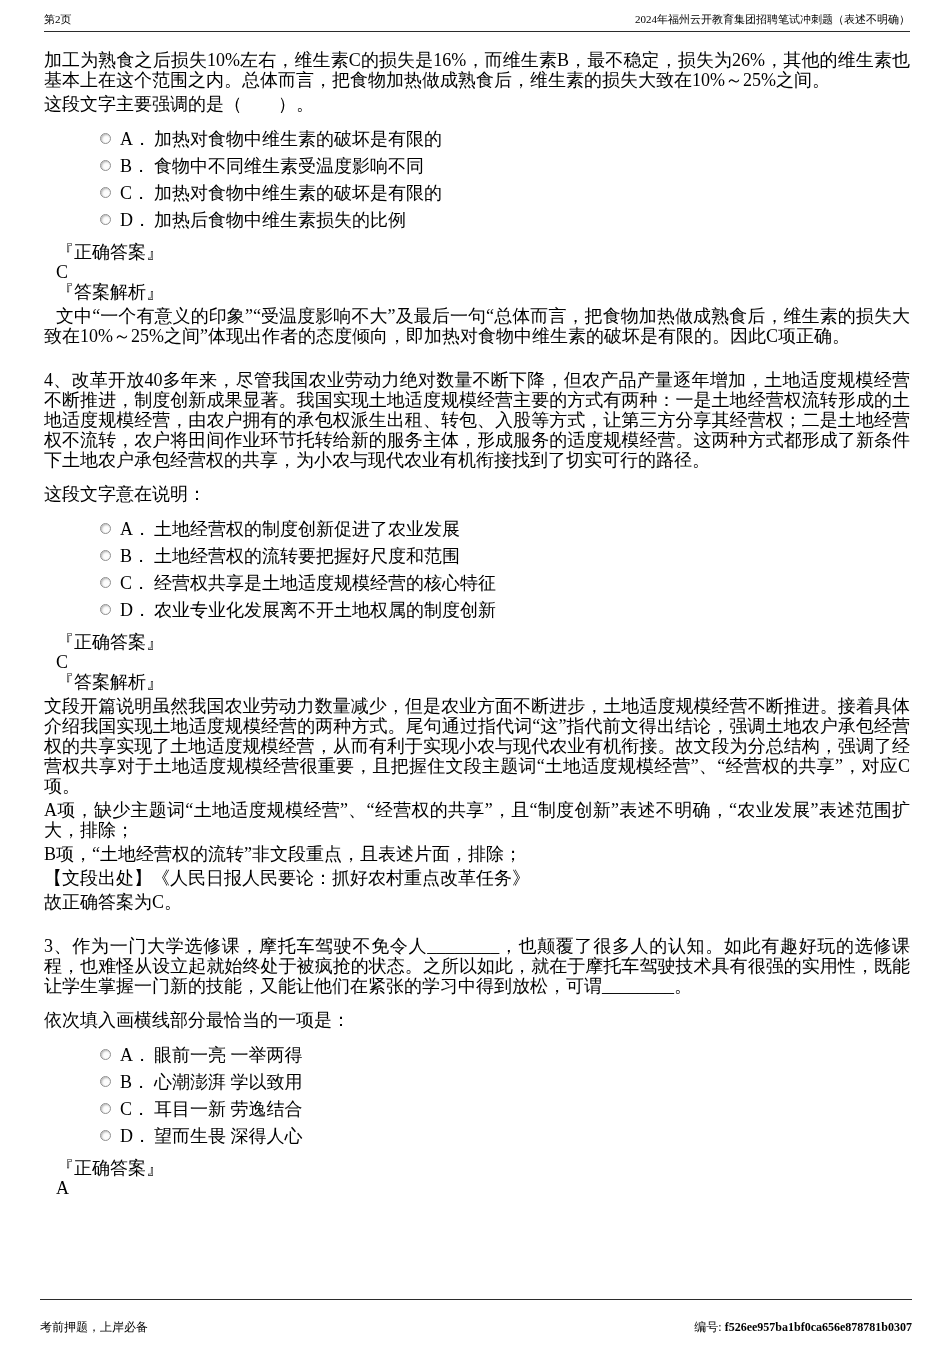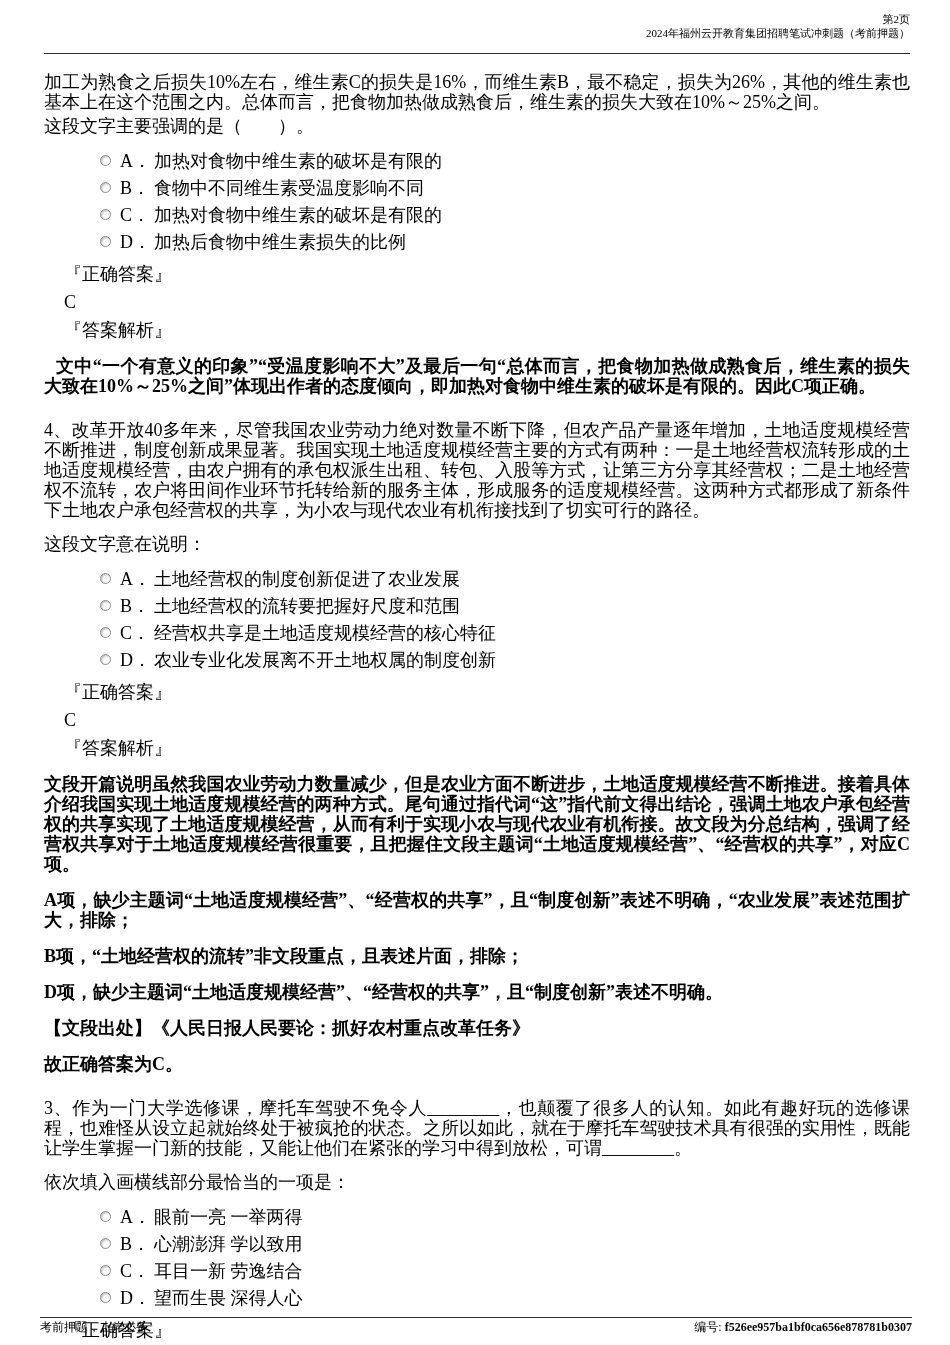--- a/index.html
+++ b/index.html
@@ -12,23 +12,22 @@
   .page {
     position: relative;
     width: 950px; height: 1345px;
     background: #fff;
     padding: 12px 40px 0 44px;
     overflow: hidden;
   }
   .page-header {
     display: flex; justify-content: space-between; align-items: flex-end;
     font-size: 11px; line-height: 14px;
-    padding-bottom: 13px;
+    padding-bottom: 5px;
     border-bottom: 1px solid #2b2b2b;
-    flex-direction: column;
   }
   .content { padding-top: 18px; font-size: 18px; line-height: 20px; }
   .question { margin-bottom: 4px; }
   .question + .question { margin-top: 24px; }
   .passage { text-align: justify; }
   .stem { margin-top: 14px; }
   .stem.tight { margin-top: 4px; }
   .options { margin-top: 14px; margin-bottom: 4px; }
   .option {
     display: flex; align-items: center;
@@ -37,40 +36,40 @@
   }
   .radio {
     width: 11px; height: 11px; flex: 0 0 auto;
     border: 1px solid #8f8f8f; border-radius: 50%;
     background: #fdfdfd;
     box-shadow: inset 1px 1px 2px rgba(0,0,0,0.28);
     margin-right: 9px;
   }
   .opt-label { display: inline-block; width: 34px; }
   .answer-block { padding-left: 12px; margin-top: 12px; }
-  .answer-block p { margin: 8px; }
-  .analysis p { margin-top: 16px; text-align: justify; font-weight: bold; }
+  .answer-block p { margin: 0; }
+  .analysis p { margin-top: 4px; text-align: justify; }
   .analysis p.first-indent { text-indent: 12px; }
   .page-footer {
     position: absolute; left: 40px; right: 38px; bottom: 10px;
     border-top: 1px solid #2b2b2b;
-    padding-top: 2px;
+    padding-top: 20px;
     display: flex; justify-content: space-between; align-items: flex-start;
     font-size: 12px; line-height: 15px;
   }
   .footer-code { font-weight: 700; }
 </style>
 </head>
 <body>
 
 <div class="page">
 
   <div class="page-header">
     <span>第2页</span>
-    <span>2024年福州云开教育集团招聘笔试冲刺题（考前押题）</span>
+    <span>2024年福州云开教育集团招聘笔试冲刺题（表述不明确）</span>
   </div>
 
   <div class="content">
 
     <section class="question">
       <p class="passage">加工为熟食之后损失10%左右，维生素C的损失是16%，而维生素B，最不稳定，损失为26%，其他的维生素也基本上在这个范围之内。总体而言，把食物加热做成熟食后，维生素的损失大致在10%～25%之间。</p>
       <p class="stem tight">这段文字主要强调的是（　　）。</p>
       <div class="options">
         <div class="option">
           <span class="radio"></span>
@@ -130,21 +129,20 @@
       </div>
       <div class="answer-block">
         <p>『正确答案』</p>
         <p>C</p>
         <p>『答案解析』</p>
       </div>
       <div class="analysis">
         <p>文段开篇说明虽然我国农业劳动力数量减少，但是农业方面不断进步，土地适度规模经营不断推进。接着具体介绍我国实现土地适度规模经营的两种方式。尾句通过指代词“这”指代前文得出结论，强调土地农户承包经营权的共享实现了土地适度规模经营，从而有利于实现小农与现代农业有机衔接。故文段为分总结构，强调了经营权共享对于土地适度规模经营很重要，且把握住文段主题词“土地适度规模经营”、“经营权的共享”，对应C项。</p>
         <p>A项，缺少主题词“土地适度规模经营”、“经营权的共享”，且“制度创新”表述不明确，“农业发展”表述范围扩大，排除；</p>
         <p>B项，“土地经营权的流转”非文段重点，且表述片面，排除；</p>
-        <p>D项，缺少主题词“土地适度规模经营”、“经营权的共享”，且“制度创新”表述不明确。</p>
         <p>【文段出处】《人民日报人民要论：抓好农村重点改革任务》</p>
         <p>故正确答案为C。</p>
       </div>
     </section>
 
     <section class="question">
       <p class="passage">3、作为一门大学选修课，摩托车驾驶不免令人________，也颠覆了很多人的认知。如此有趣好玩的选修课程，也难怪从设立起就始终处于被疯抢的状态。之所以如此，就在于摩托车驾驶技术具有很强的实用性，既能让学生掌握一门新的技能，又能让他们在紧张的学习中得到放松，可谓________。</p>
       <p class="stem">依次填入画横线部分最恰当的一项是：</p>
       <div class="options">
         <div class="option">

